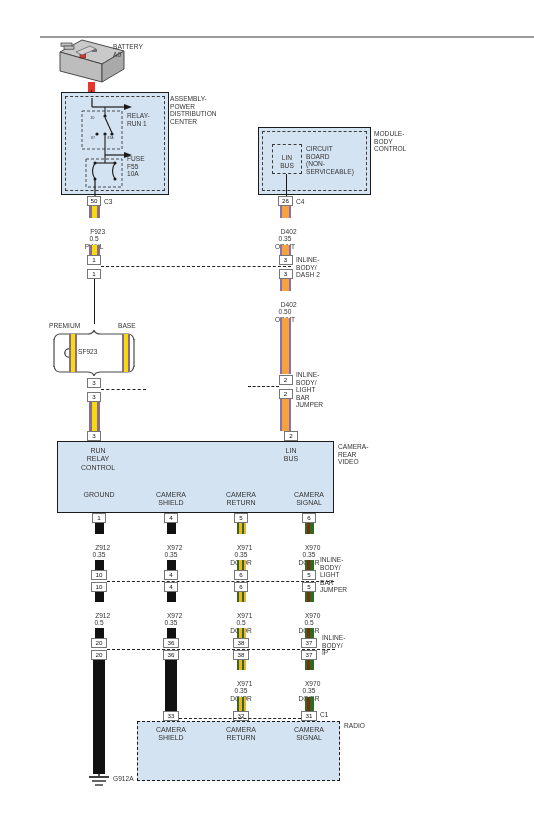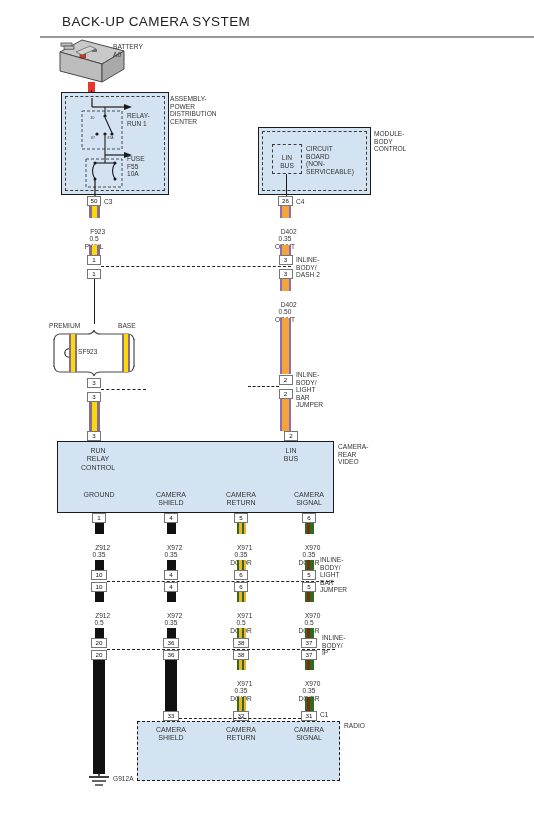--- a/index.html
+++ b/index.html
@@ -46,21 +46,20 @@
   .sline{position:absolute;background:#1a1a1a;}
 
   
   #battery{left:56px;top:38px;width:72px;height:48px;}
 </style>
 </head>
 <body>
 
 <div id="stage">
 
-  <div class="abs" id="title">BACK-UP CAMERA SYSTEM</div>
   <div class="abs" id="titleRule"></div>
 
   <svg class="abs" id="battery" viewBox="0 0 72 48">
     <polygon points="4,14 26,2 68,13 46,26" fill="#c9c9c9" stroke="#4a4a4a" stroke-width="1"></polygon>
     <polygon points="4,14 46,26 46,44 4,33" fill="#bdbdbd" stroke="#4a4a4a" stroke-width="1"></polygon>
     <polygon points="46,26 68,13 68,31 46,44" fill="#a9a9a9" stroke="#4a4a4a" stroke-width="1"></polygon>
     <rect x="5" y="5" width="11" height="3.2" fill="#c2c2c2" stroke="#4a4a4a" stroke-width=".8"></rect>
     <rect x="8" y="8" width="10" height="3.2" fill="#c2c2c2" stroke="#4a4a4a" stroke-width=".8"></rect>
     <rect x="36" y="11" width="5" height="3" fill="#6e6e6e"></rect>
     <rect x="24" y="16" width="5.5" height="4" fill="#d33a2c" stroke="#7a1f16" stroke-width=".7"></rect>

